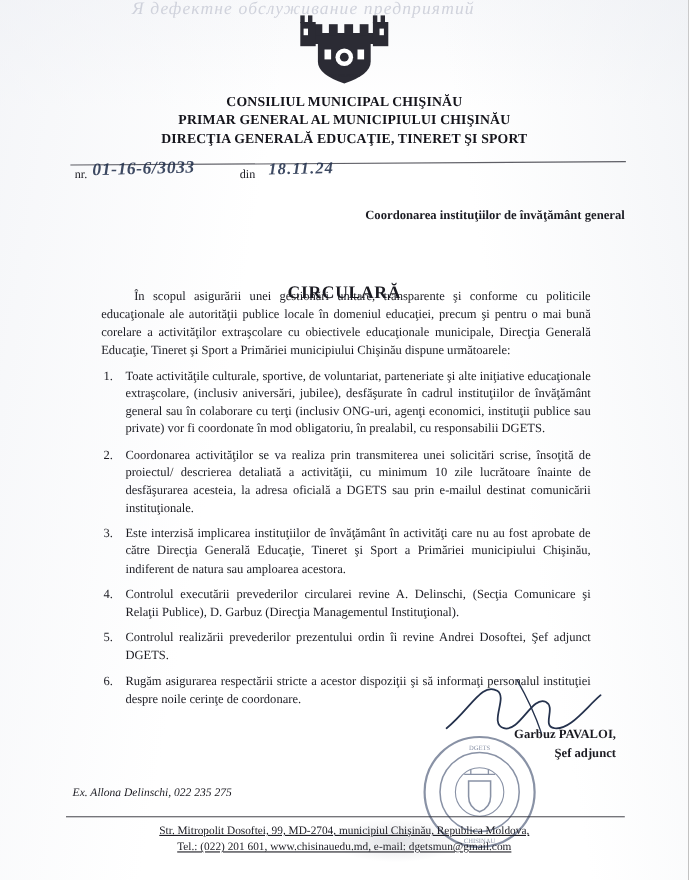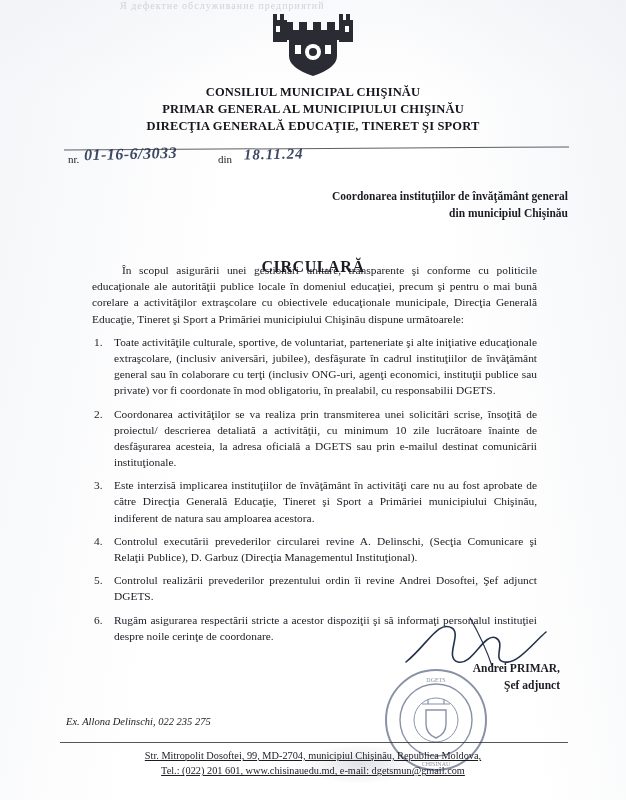--- a/index.html
+++ b/index.html
@@ -26,22 +26,23 @@
       linear-gradient(180deg, rgba(244,245,248,0.6) 0%, rgba(255,255,255,0) 12%);
     pointer-events: none;
   }
   .faint-top {
     position: absolute;
     top: 0px;
     left: 120px;
     width: 360px;
     height: 16px;
     font-family: "Liberation Serif", serif;
-    font-size: 10px;
+    font-size: 16px;
     color: #c3c6d2;
+    font-style: italic;
     letter-spacing: 1px;
     opacity: 0.75;
     white-space: nowrap;
   }
 
   
   .emblem {
     position: absolute;
     top: 8px;
     left: 50%;
@@ -297,21 +298,20 @@
   <div class="regnum-row">
     <div class="regnum-rule"></div>
     <span class="regnum-label">nr.</span>
     <span class="regnum-hand">01-16-6/3033</span>
     <span class="regnum-din">din</span>
     <span class="regnum-date">18.11.24</span>
   </div>
 
   <div class="addressee">
     <div>Coordonarea instituţiilor de învăţământ general</div>
-    <div>din municipiul Chişinău</div>
   </div>
 
   <div class="doc-title">CIRCULARĂ</div>
 
   <div class="body-block">
     <p class="intro">În scopul asigurării unei gestionări unitare, transparente şi conforme cu politicile educaţionale ale autorităţii publice locale în domeniul educaţiei, precum şi pentru o mai bună corelare a activităţilor extraşcolare cu obiectivele educaţionale municipale, Direcţia Generală Educaţie, Tineret şi Sport a Primăriei municipiului Chişinău dispune următoarele:</p>
     <ol class="items">
       <li>Toate activităţile culturale, sportive, de voluntariat, parteneriate şi alte iniţiative educaţionale extraşcolare, (inclusiv aniversări, jubilee), desfăşurate în cadrul instituţiilor de învăţământ general sau în colaborare cu terţi (inclusiv ONG-uri, agenţi economici, instituţii publice sau private) vor fi coordonate în mod obligatoriu, în prealabil, cu responsabilii DGETS.</li>
       <li>Coordonarea activităţilor se va realiza prin transmiterea unei solicitări scrise, însoţită de proiectul/ descrierea detaliată a activităţii, cu minimum 10 zile lucrătoare înainte de desfăşurarea acesteia, la adresa oficială a DGETS sau prin e-mailul destinat comunicării instituţionale.</li>
       <li>Este interzisă implicarea instituţiilor de învăţământ în activităţi care nu au fost aprobate de către Direcţia Generală Educaţie, Tineret şi Sport a Primăriei municipiului Chişinău, indiferent de natura sau amploarea acestora.</li>
@@ -333,21 +333,21 @@
     </svg>
   </div>
 
   <div class="signature">
     <div class="sig-scribble">
       <svg viewBox="0 0 150 60" width="150" height="60">
         <path d="M6 48 C28 30, 38 6, 52 14 C62 20, 44 44, 58 48 C72 52, 84 18, 96 24 C106 29, 92 46, 104 48 C118 50, 132 30, 146 18" fill="none" stroke="#25324d" stroke-width="1.6" stroke-linecap="round"></path>
         <path d="M70 4 C78 18, 86 34, 92 52" fill="none" stroke="#25324d" stroke-width="1.2" stroke-linecap="round"></path>
       </svg>
     </div>
-    <div>Andrei PRIMAR,</div>
+    <div>Garbuz PAVALOI,</div>
     <div>Şef adjunct</div>
   </div>
 
   <div class="ex-line">Ex. Allona Delinschi, 022 235 275</div>
 
   <div class="footer-rule"></div>
   <div class="smudge"></div>
   <div class="footer-lines">
     <div>Str. Mitropolit Dosoftei, 99, MD-2704, municipiul Chişinău, Republica Moldova,</div>
     <div>Tel.: (022) 201 601, www.chisinauedu.md, e-mail: dgetsmun@gmail.com</div>

